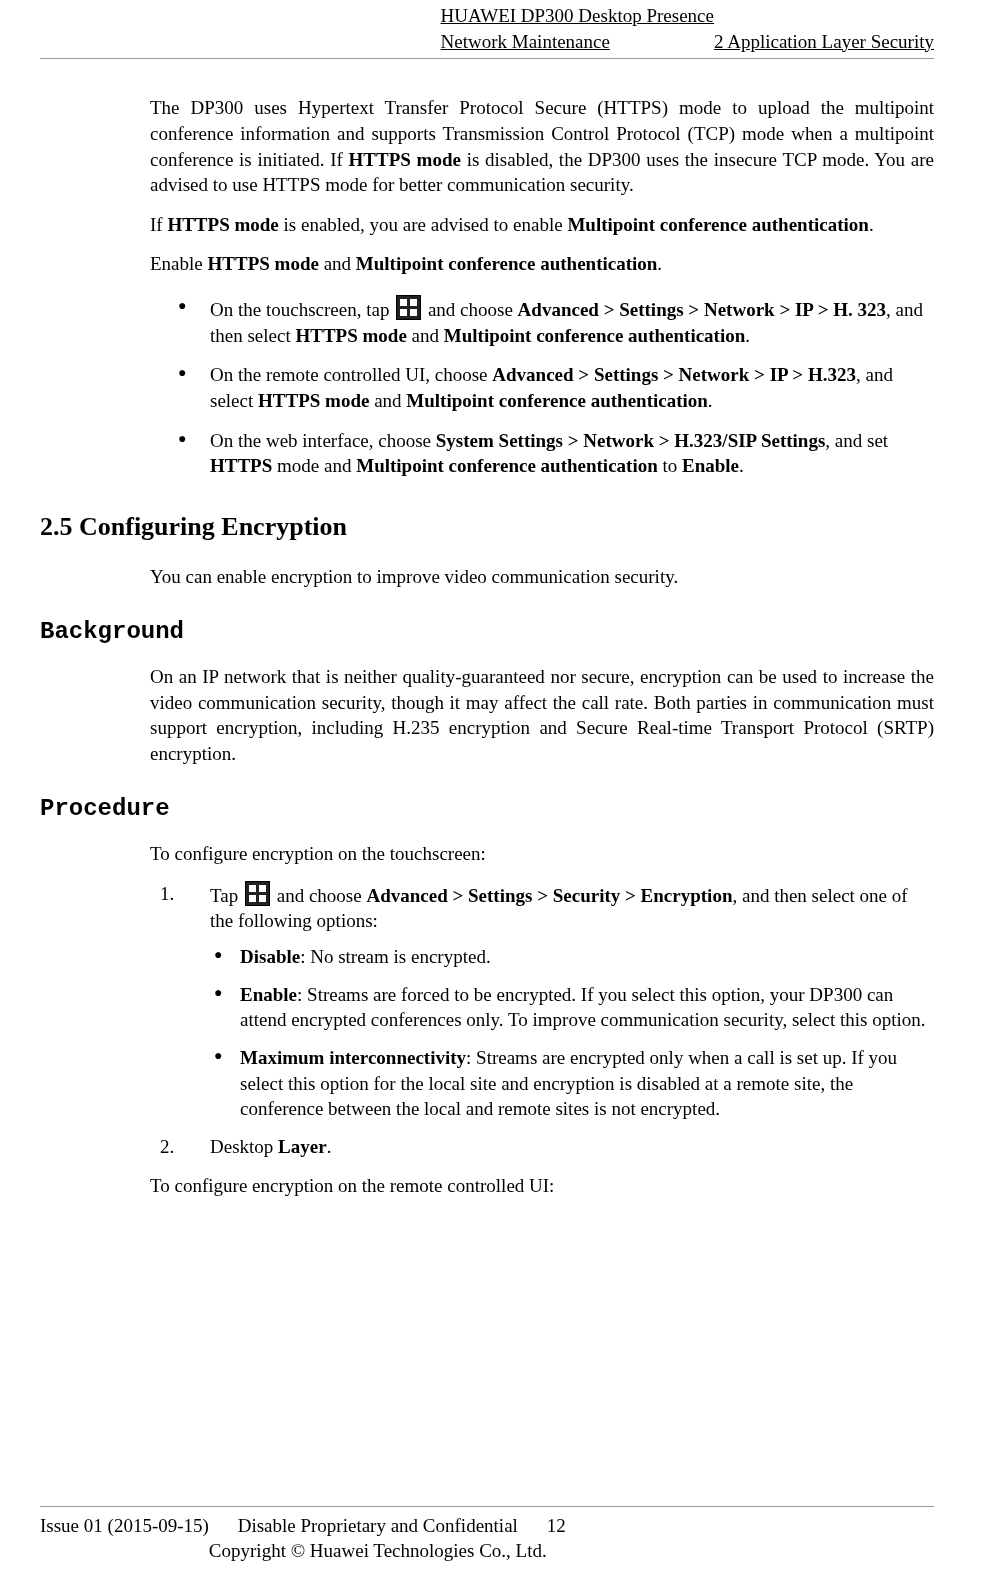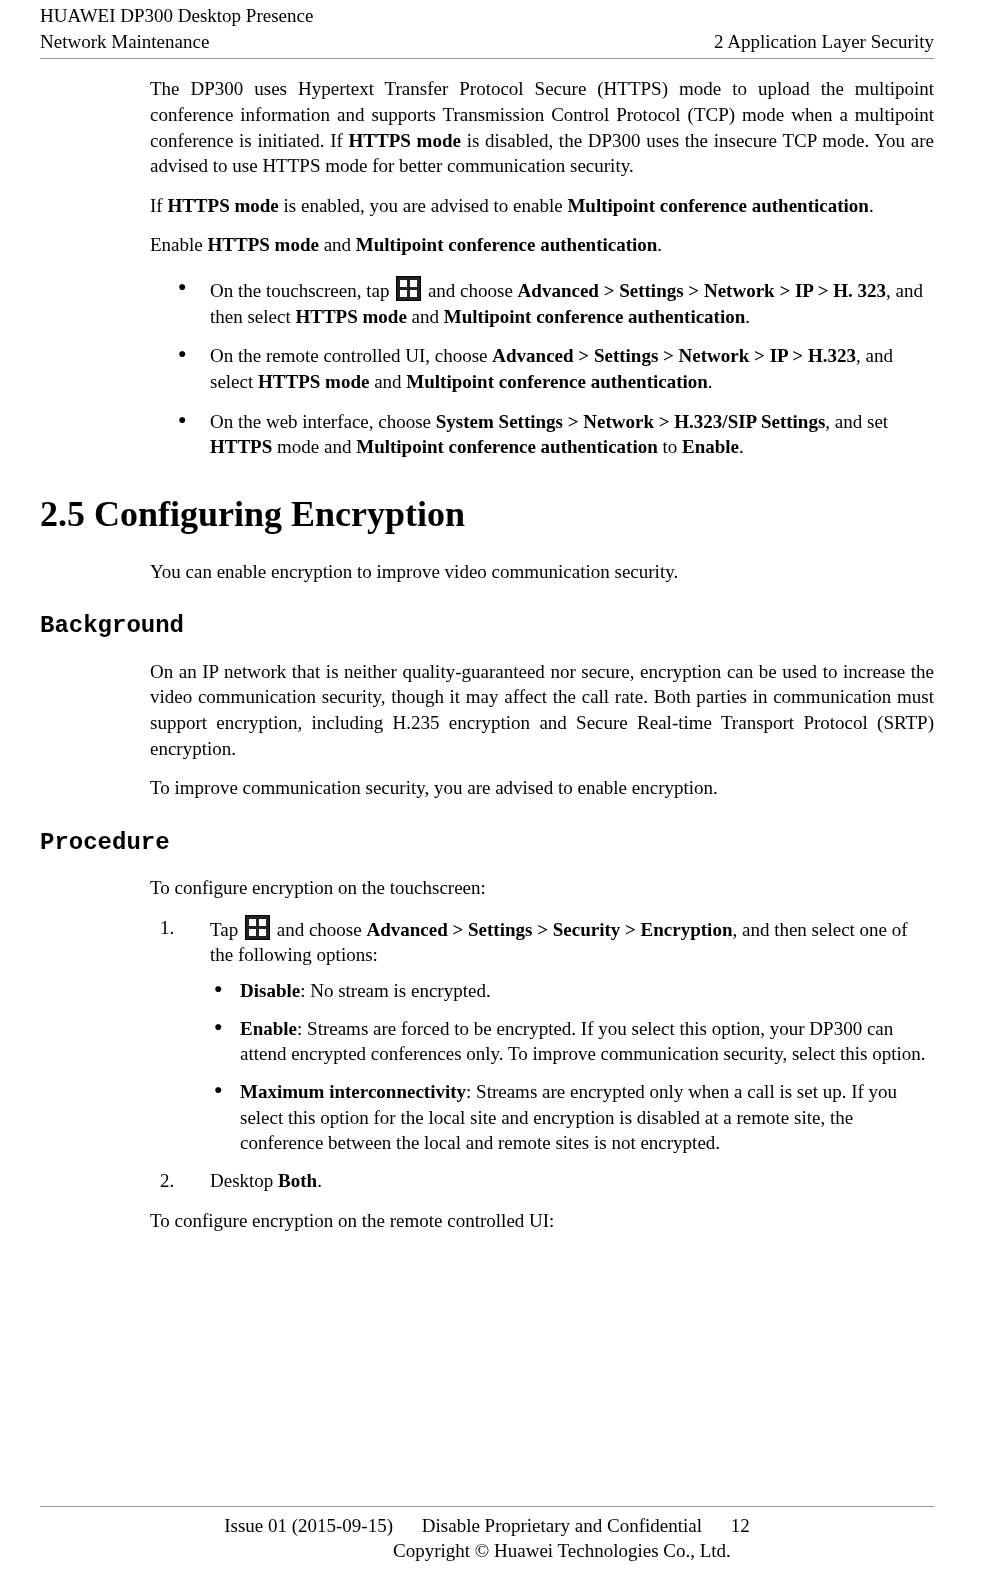--- a/index.html
+++ b/index.html
@@ -13,26 +13,27 @@
       color: #000;
     }
     .page {
       padding: 0 70px 0 40px;
       min-height: 1570px;
       position: relative;
       box-sizing: border-box;
     }
     .header {
       display: flex;
-      justify-content: space-between;
+      justify-content: flex-end;
       align-items: flex-end;
       padding: 3px 0 4px 0;
       border-bottom: 1px solid #999;
-      margin-bottom: 17px;
+      margin-bottom: 36px;
       font-size: 19px;
+      text-decoration: underline;
     }
     .header-left {
       display: flex;
       flex-direction: column;
     }
     .content-block {
       margin-left: 110px;
     }
     .para {
       margin: 0 0 14px 0;
@@ -82,21 +83,21 @@
       padding-left: 60px;
       margin-bottom: 12px;
     }
     .ordered-list > li > .num {
       position: absolute;
       left: 10px;
       top: 0;
     }
     h2.section-title {
       font-family: Georgia, 'Times New Roman', serif;
-      font-size: 36px;
+      font-size: 26px;
       font-weight: bold;
       margin: 30px 0 20px 0;
     }
     h3.subsection {
       font-family: Liberation Mono, monospace;
       font-size: 24px;
       font-weight: bold;
       margin: 26px 0 16px 0;
     }
     .icon-grid {
@@ -122,21 +123,21 @@
       background-repeat: no-repeat;
     }
     .footer {
       position: absolute;
       bottom: 0;
       left: 40px;
       right: 70px;
       border-top: 1px solid #999;
       padding: 6px 0 6px 0;
       display: flex;
-      justify-content: center;
+      justify-content: flex-start;
       font-size: 19px;
     }
     .footer-center {
       text-align: center;
       display: flex;
       flex-direction: column;
     }
     b { font-weight: bold; }
   </style>
 </head>
@@ -178,40 +179,39 @@
 
   <h2 class="section-title">2.5 Configuring Encryption</h2>
 
   <div class="content-block">
     <p class="para">You can enable encryption to improve video communication security.</p>
   </div>
 
   <h3 class="subsection">Background</h3>
   <div class="content-block">
     <p class="para">On an IP network that is neither quality-guaranteed nor secure, encryption can be used to increase the video communication security, though it may affect the call rate. Both parties in communication must support encryption, including H.235 encryption and Secure Real-time Transport Protocol (SRTP) encryption.</p>
-    <p class="para">To improve communication security, you are advised to enable encryption.</p>
   </div>
 
   <h3 class="subsection">Procedure</h3>
   <div class="content-block">
     <p class="para">To configure encryption on the touchscreen:</p>
 
     <ol class="ordered-list">
       <li>
         <span class="num">1.</span>
         <span>Tap </span><span class="icon-grid"></span><span> and choose </span><b>Advanced &gt; Settings &gt; Security &gt; Encryption</b><span>, and then select one of the following options:</span>
         <ul class="bullet-list-nested">
           <li><b>Disable</b><span>: No stream is encrypted.</span></li>
           <li><b>Enable</b><span>: Streams are forced to be encrypted. If you select this option, your DP300 can attend encrypted conferences only. To improve communication security, select this option.</span></li>
           <li><b>Maximum interconnectivity</b><span>: Streams are encrypted only when a call is set up. If you select this option for the local site and encryption is disabled at a remote site, the conference between the local and remote sites is not encrypted.</span></li>
         </ul>
       </li>
       <li>
         <span class="num">2.</span>
-        <span>Desktop </span><b>Both</b><span>.</span>
+        <span>Desktop </span><b>Layer</b><span>.</span>
       </li>
     </ol>
 
     <p class="para">To configure encryption on the remote controlled UI:</p>
   </div>
 
   <div class="footer">
     <div>Issue 01 (2015-09-15)</div>
     <div class="footer-center">
       <span>Disable Proprietary and Confidential</span>

